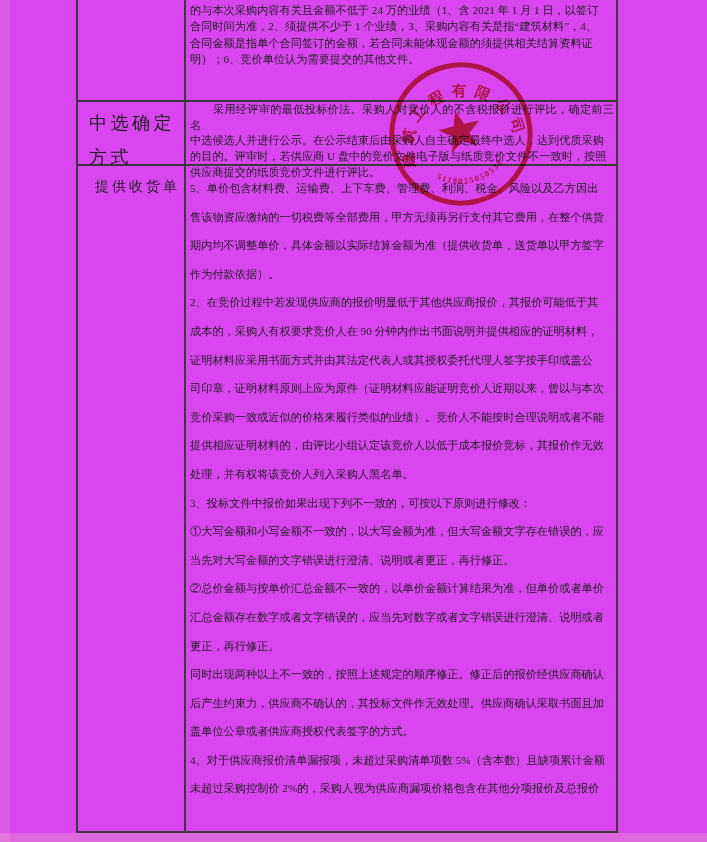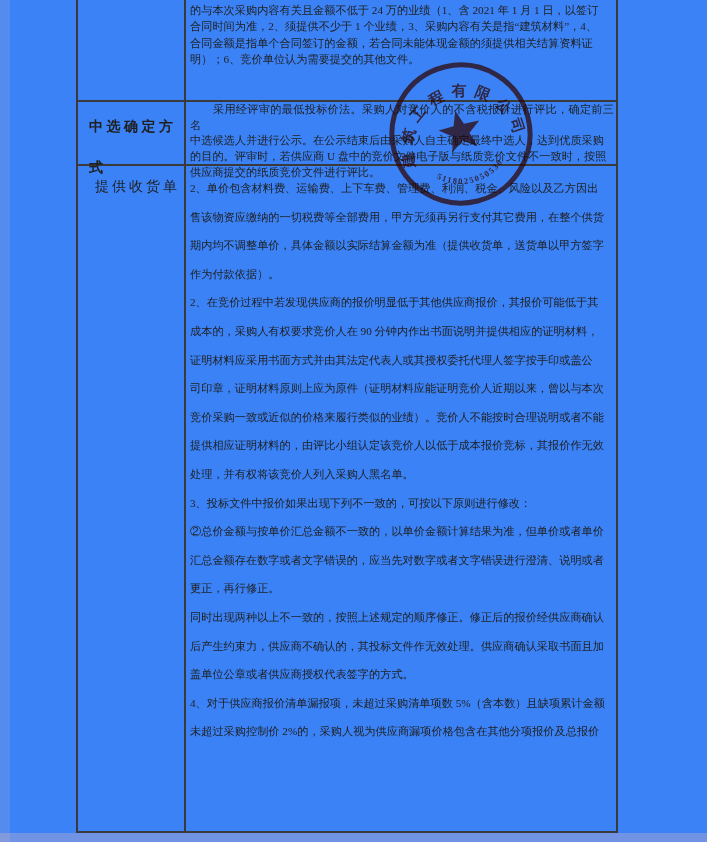--- a/index.html
+++ b/index.html
@@ -1,38 +1,38 @@
 <!DOCTYPE html>
 <html><head>
 <meta charset="utf-8">
 <style>
   html,body{margin:0;padding:0;}
   body{font-family:"Liberation Serif","DejaVu Serif",serif;}
   #page{
     position:relative;width:707px;height:842px;overflow:hidden;
-    background:#3b82f6;color:#1f1f1f;
+    background:#d946ef;color:#1f1f1f;
   }
   
   .tint-left{position:absolute;left:0;top:0;width:10px;height:842px;background:rgba(236,196,190,0.14);}
   .tint-bottom{position:absolute;left:0;top:833px;width:707px;height:9px;background:rgba(234,190,184,0.30);}
   
   .vline,.hline{position:absolute;background:#3a3a3a;}
   .vline{width:2px;}
   .hline{height:2px;}
   #v-left  {left:76px; top:0;height:833px;}
   #v-mid   {left:184px;top:0;height:833px;}
   #v-right {left:616px;top:0;height:833px;}
   #h-row1  {left:76px;top:100px;width:542px;}
   #h-row2  {left:76px;top:164px;width:542px;}
   #h-bottom{left:76px;top:831px;width:542px;}
   
   .cell{position:absolute;}
   .body-text p{margin:0;white-space:pre-wrap;text-align:justify;}
   #r1c2{left:190px;top:2px;width:424px;font-size:11.2px;line-height:16.3px;}
-  #r2c1{left:89px;top:106px;width:92px;font-size:14px;letter-spacing:3.5px;line-height:41px;font-weight:bold;}
+  #r2c1{left:89px;top:106px;width:92px;font-size:18px;letter-spacing:3.5px;line-height:34px;}
   #r2c2{left:190px;top:102px;width:424px;font-size:11.2px;line-height:15.7px;font-family:Liberation Serif, serif;}
   #r3c1{left:95px;top:177px;width:92px;font-size:14px;letter-spacing:3px;line-height:20px;}
   #r3c2{left:190px;top:174px;width:425px;font-size:11.2px;line-height:28.6px;}
   
   #seal{
     position:absolute;left:383px;top:56px;width:156px;height:156px;
     transform:rotate(-14deg);opacity:0.88;mix-blend-mode:multiply;
     pointer-events:none;
   }
   #seal text{fill:#c5332e;font-family:"Liberation Serif","DejaVu Serif",serif;}
@@ -63,32 +63,34 @@
   <div class="cell" id="r2c1">中选确定方式</div>
   <div class="cell body-text" id="r2c2">
     <p>　　采用经评审的最低投标价法。采购人对竞价人的不含税报价进行评比，确定前三名
 中选候选人并进行公示。在公示结束后由采购人自主确定最终中选人，达到优质采购
 的目的。评审时，若供应商 U 盘中的竞价文件电子版与纸质竞价文件不一致时，按照
 供应商提交的纸质竞价文件进行评比。</p>
   </div>
 
   <div class="cell" id="r3c1">提供收货单</div>
   <div class="cell body-text" id="r3c2">
-    <p>2、单价包含材料费、运输费、上下车费、管理费、利润、税金、风险以及乙方因出
+    <p>5、单价包含材料费、运输费、上下车费、管理费、利润、税金、风险以及乙方因出
 售该物资应缴纳的一切税费等全部费用，甲方无须再另行支付其它费用，在整个供货
 期内均不调整单价，具体金额以实际结算金额为准（提供收货单，送货单以甲方签字
 作为付款依据）。</p>
     <p>2、在竞价过程中若发现供应商的报价明显低于其他供应商报价，其报价可能低于其
 成本的，采购人有权要求竞价人在 90 分钟内作出书面说明并提供相应的证明材料，
 证明材料应采用书面方式并由其法定代表人或其授权委托代理人签字按手印或盖公
 司印章，证明材料原则上应为原件（证明材料应能证明竞价人近期以来，曾以与本次
 竞价采购一致或近似的价格来履行类似的业绩）。竞价人不能按时合理说明或者不能
 提供相应证明材料的，由评比小组认定该竞价人以低于成本报价竞标，其报价作无效
 处理，并有权将该竞价人列入采购人黑名单。</p>
     <p>3、投标文件中报价如果出现下列不一致的，可按以下原则进行修改：</p>
+    <p>①大写金额和小写金额不一致的，以大写金额为准，但大写金额文字存在错误的，应
+当先对大写金额的文字错误进行澄清、说明或者更正，再行修正。</p>
     <p>②总价金额与按单价汇总金额不一致的，以单价金额计算结果为准，但单价或者单价
 汇总金额存在数字或者文字错误的，应当先对数字或者文字错误进行澄清、说明或者
 更正，再行修正。</p>
     <p>同时出现两种以上不一致的，按照上述规定的顺序修正。修正后的报价经供应商确认
 后产生约束力，供应商不确认的，其投标文件作无效处理。供应商确认采取书面且加
 盖单位公章或者供应商授权代表签字的方式。</p>
     <p>4、对于供应商报价清单漏报项，未超过采购清单项数 5%（含本数）且缺项累计金额
 未超过采购控制价 2%的，采购人视为供应商漏项价格包含在其他分项报价及总报价</p>
   </div>
 

